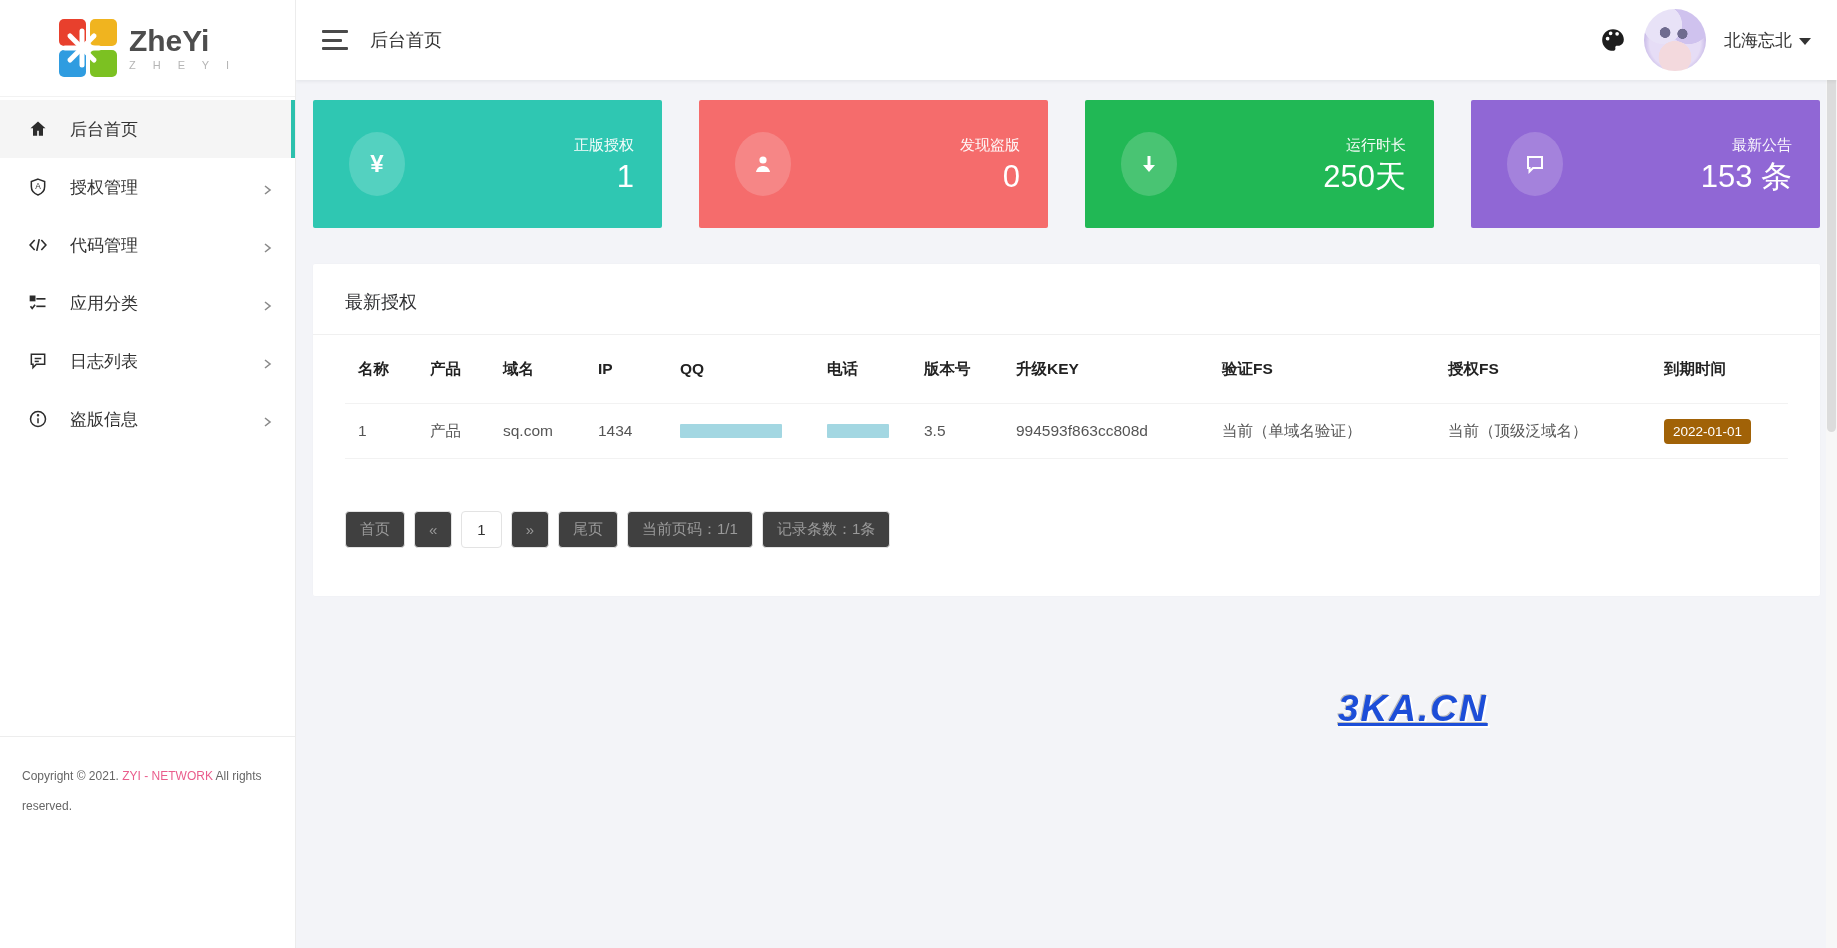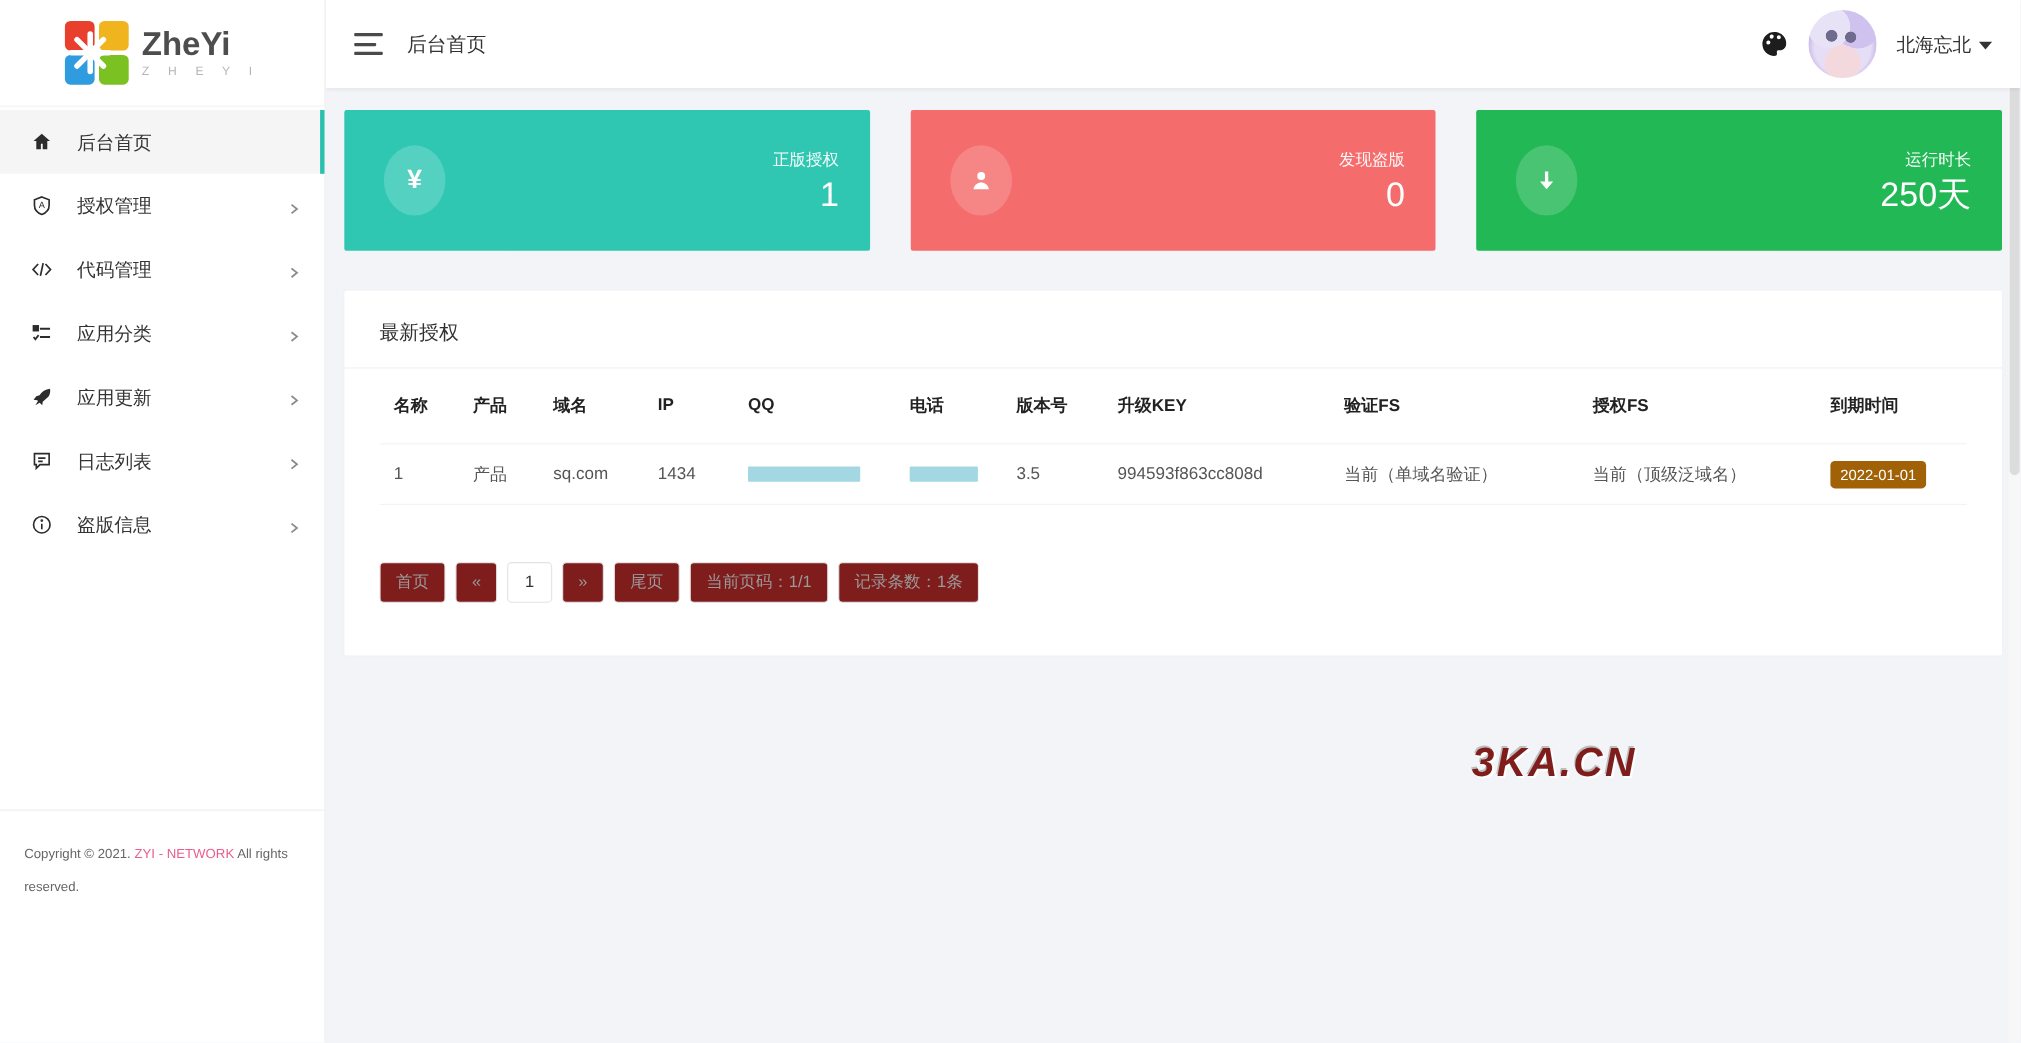--- a/index.html
+++ b/index.html
@@ -91,29 +91,29 @@
   .trow.body { height:56px; font-size:15.5px; color:#555;
     border-top:1px solid #f2f2f2; border-bottom:1px solid #f2f2f2; }
   .redact { height:14px; border-radius:1px; }
   .redact.qq { width:102px; }
   .redact.tel { width:62px; }
   .badge { display:inline-block; padding:5px 9px; border-radius:4px;
     color:#fff; font-size:13.5px; }
 
   .pager { display:flex; align-items:center; gap:9px; padding:52px 32px 0; }
   .pg { height:37px; display:flex; align-items:center; justify-content:center;
-    border:1px solid #e3e3e3; border-radius:4px; background:#7f1d1d;
+    border:1px solid #e3e3e3; border-radius:4px; background:#404040;
     color:#9a9a9a; font-size:15px; padding:0 14px; cursor:pointer; }
   .pg.current { background:#fff; color:#333; padding:0 15px; }
   .pg.info { cursor:default; color:#9a9a9a; }
 
   
-  .watermark { position:absolute; left:1338px; top:672px; font-size:37px;
-    font-weight:bold; font-style:italic; letter-spacing:2px; color:#7f1d1d;
-    text-shadow:2px 2px 0 #ffffff, -1px -1px 0 #bdbdbd; }
+  .watermark { position:absolute; left:1338px; top:688px; font-size:37px;
+    font-weight:bold; font-style:italic; letter-spacing:2px; color:#1d4ed8;
+    text-shadow:2px 2px 0 #ffffff, -1px -1px 0 #bdbdbd;text-decoration:underline; }
   .scrollbar { position:absolute; right:0; top:0; width:11px; height:948px;
     background:#f7f7f7; }
   .scroll-thumb { position:absolute; right:1px; top:2px; width:9px; height:430px;
     background:#dcdcdc; border-radius:5px; }
 </style>
 </head>
 <body>
 
 <div class="app" style="--accent:#2bc0ad">
 
@@ -186,31 +186,20 @@
               <rect x="3" y="4" width="5" height="5" fill="currentColor"></rect>
               <polyline points="3,16 5,18.5 8.5,14" fill="none"></polyline>
             </svg>
         </span>
         <span class="mi-label">应用分类</span>
         <span class="mi-chev"><svg viewBox="0 0 12 12" fill="none" stroke="currentColor" stroke-width="1.6">
               <polyline points="4,2 9,6 4,10"></polyline>
             </svg></span>
       </div>
 
-      <div class="menu-item">
-        <span class="mi-icon">
-          <svg viewBox="0 0 24 24" fill="currentColor">
-              <path d="M21 3c-5 .5-9 3-11.5 7L6 11l-3 4 4 .5L12.5 21l.5-4 4-3.5c4-2.5 4.5-6.5 4-10.5zM8 16l-3 5 5-3z"></path>
-            </svg>
-        </span>
-        <span class="mi-label">应用更新</span>
-        <span class="mi-chev"><svg viewBox="0 0 12 12" fill="none" stroke="currentColor" stroke-width="1.6">
-              <polyline points="4,2 9,6 4,10"></polyline>
-            </svg></span>
-      </div>
 
       <div class="menu-item">
         <span class="mi-icon">
           <svg viewBox="0 0 24 24" fill="none" stroke="currentColor" stroke-width="1.8">
               <path d="M4 4h16v12H10l-4 4v-4H4z"></path>
               <line x1="8" y1="9" x2="16" y2="9"></line>
               <line x1="8" y1="12.5" x2="13" y2="12.5"></line>
             </svg>
         </span>
         <span class="mi-label">日志列表</span>
@@ -281,20 +270,31 @@
     </div>
     <div class="card" style="background: rgb(33, 184, 85);">
       <div class="card-bubble">
         <svg viewBox="0 0 24 24" fill="#ffffff">
             <path d="M10.5 4h3v9h4.5L12 20l-6-7h4.5z"></path>
           </svg>
       </div>
       <div class="card-meta">
         <div class="card-label">运行时长</div>
         <div class="card-value">250天</div>
+      </div>
+    </div>
+    <div class="card" style="background: rgb(144, 103, 213);">
+      <div class="card-bubble">
+        <svg viewBox="0 0 24 24" fill="none" stroke="#ffffff" stroke-width="2">
+            <path d="M5 5h14v11h-9l-3.5 3.5V16H5z"></path>
+          </svg>
+      </div>
+      <div class="card-meta">
+        <div class="card-label">最新公告</div>
+        <div class="card-value">153 条</div>
       </div>
     </div>
   </section>
 
   <section class="panel">
     <div class="panel-title">最新授权</div>
     <div class="panel-divider"></div>
 
     <div class="grid-table">
       <div class="trow head">

